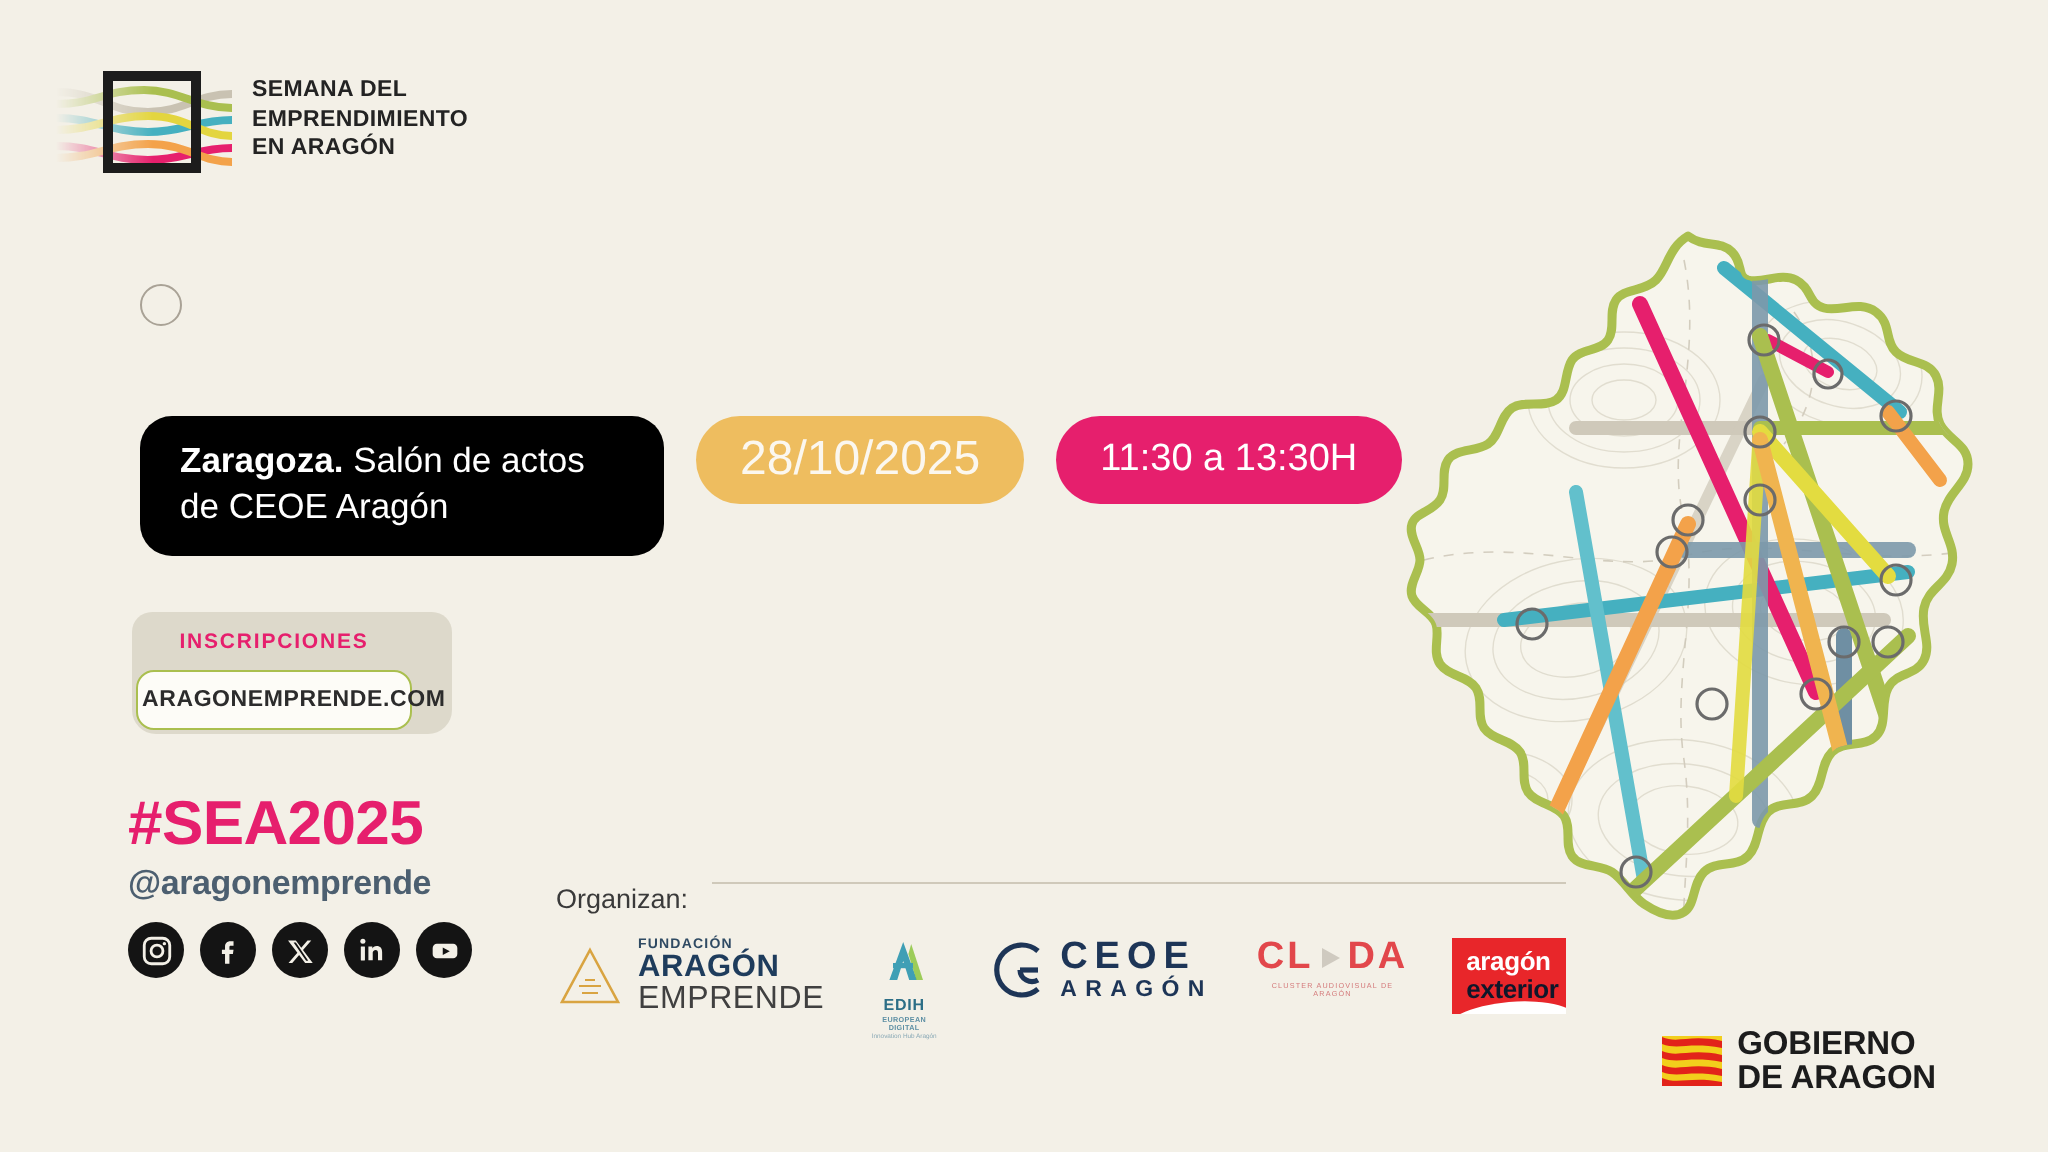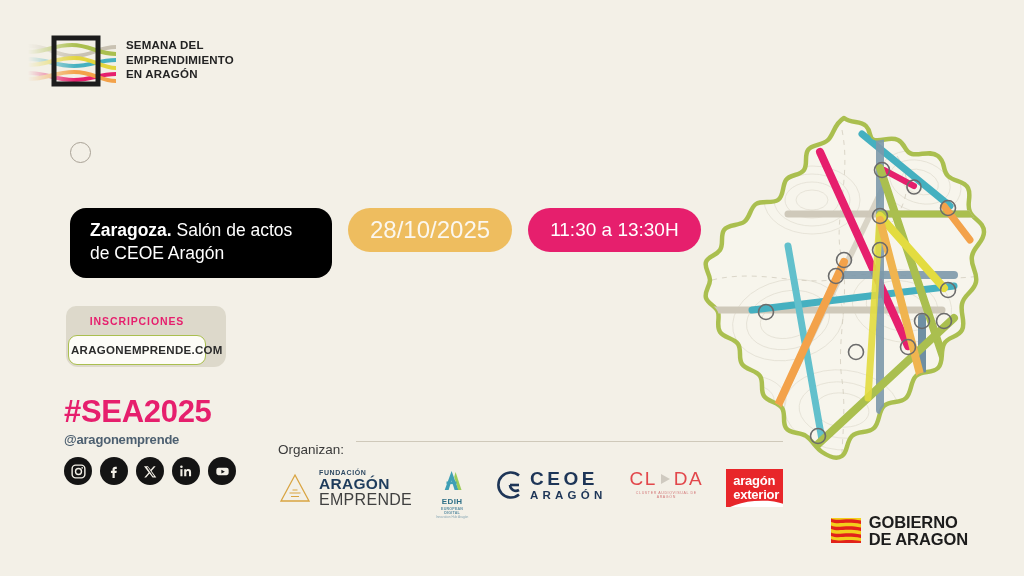--- a/index.html
+++ b/index.html
@@ -148,21 +148,21 @@
     top: 396px;
   }
   .hashtag {
     font-size: 31px;
     font-weight: 700;
     color: #e61f6d;
     letter-spacing: -0.3px;
     line-height: 1;
   }
   .handle {
-    font-size: 13px;
+    font-size: 17px;
     font-weight: 700;
     color: #4c5f70;
     letter-spacing: -0.2px;
     margin-top: 6px;
     line-height: 1;
   }
   .socials {
     display: flex;
     gap: 8px;
     margin-top: 11px;
@@ -216,21 +216,21 @@
   .edih-t2 { font-size: 3.6px; font-weight: 700; color: #5d8fa4; letter-spacing: .2px; margin-top: 2px; }
   .edih-t3 { font-size: 3.2px; color: #8aa9b6; margin-top: 1px; }
 
   .logo-ceoe { display: flex; align-items: center; gap: 8px; }
   .ceoe-text { line-height: 1.05; }
   .ceoe-t1 { font-size: 19px; font-weight: 700; letter-spacing: 3.5px; color: #1d3557; }
   .ceoe-t2 { font-size: 11.5px; font-weight: 700; letter-spacing: 4.2px; color: #1d3557; }
 
   .logo-cluda { text-align: center; line-height: 1; }
   .cluda-main {
-    font-size: 19px; font-weight: 400; letter-spacing: 1.5px;
+    font-size: 19px; font-weight: 700; letter-spacing: 1.5px;
     color: #e2474b; display: flex; align-items: center; gap: 3px; justify-content: center;
   }
   .cluda-arrow {
     width: 0; height: 0;
     border-left: 9px solid #cfcac0;
     border-top: 5.5px solid transparent;
     border-bottom: 5.5px solid transparent;
     margin: 0 1px;
   }
   .cluda-sub { font-size: 3.6px; letter-spacing: .6px; color: #d4797a; margin-top: 4px; }
@@ -238,21 +238,21 @@
   .logo-aex {
     background: #e8262a;
     padding: 5px 7px 6px 7px;
     line-height: 1;
     position: relative;
     overflow: hidden;
   }
   .aex-t {
     font-size: 13px; font-weight: 700; color: #ffffff; letter-spacing: -0.2px;
   }
-  .aex-t2 { font-size: 13px; font-weight: 700; color: #ffffff; letter-spacing: -0.2px; margin-top: 1px; }
+  .aex-t2 { font-size: 13px; font-weight: 700; color: #0f172a; letter-spacing: -0.2px; margin-top: 1px; }
   .aex-swoosh {
     position: absolute; left: -6px; bottom: -7px; width: 70px; height: 13px;
     background: #ffffff; border-radius: 50% 50% 0 0 / 100% 100% 0 0;
     transform: rotate(-5deg);
   }
 
   
   .gob {
     position: absolute;
     right: 56px;

